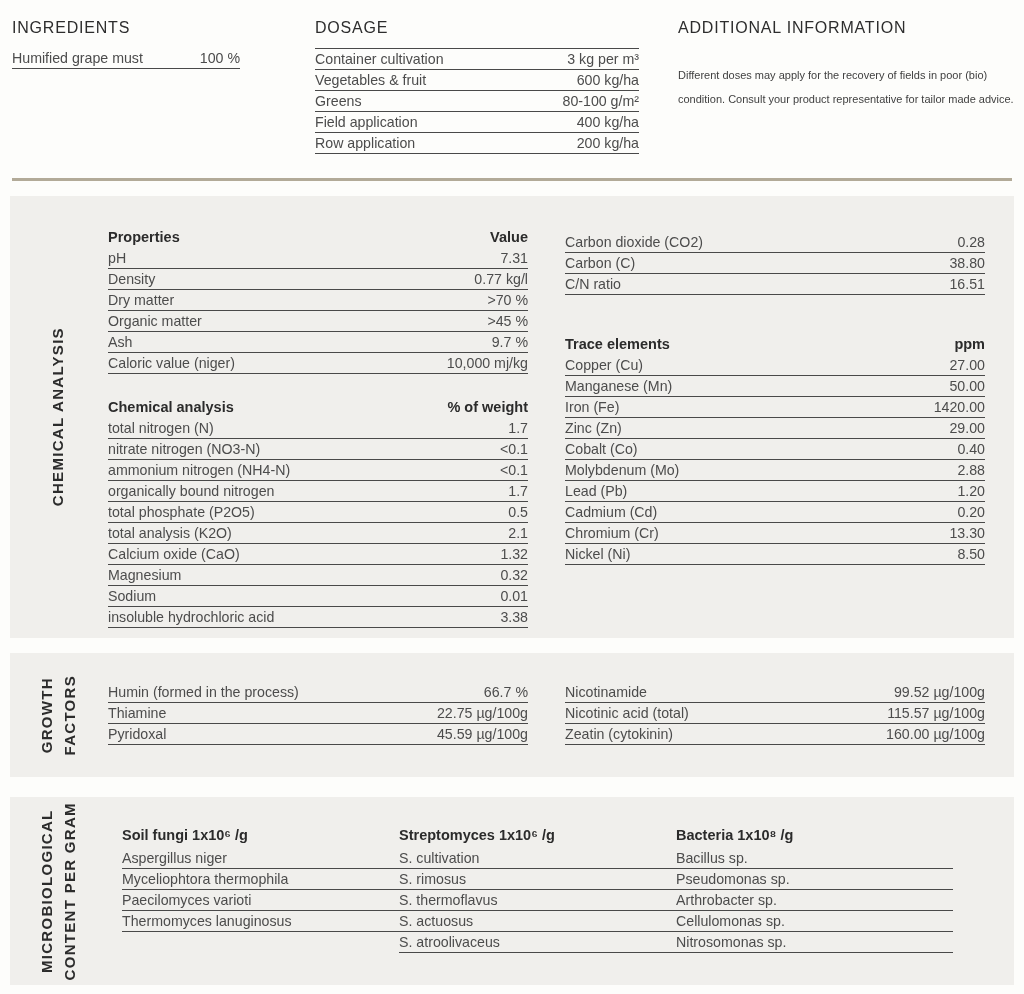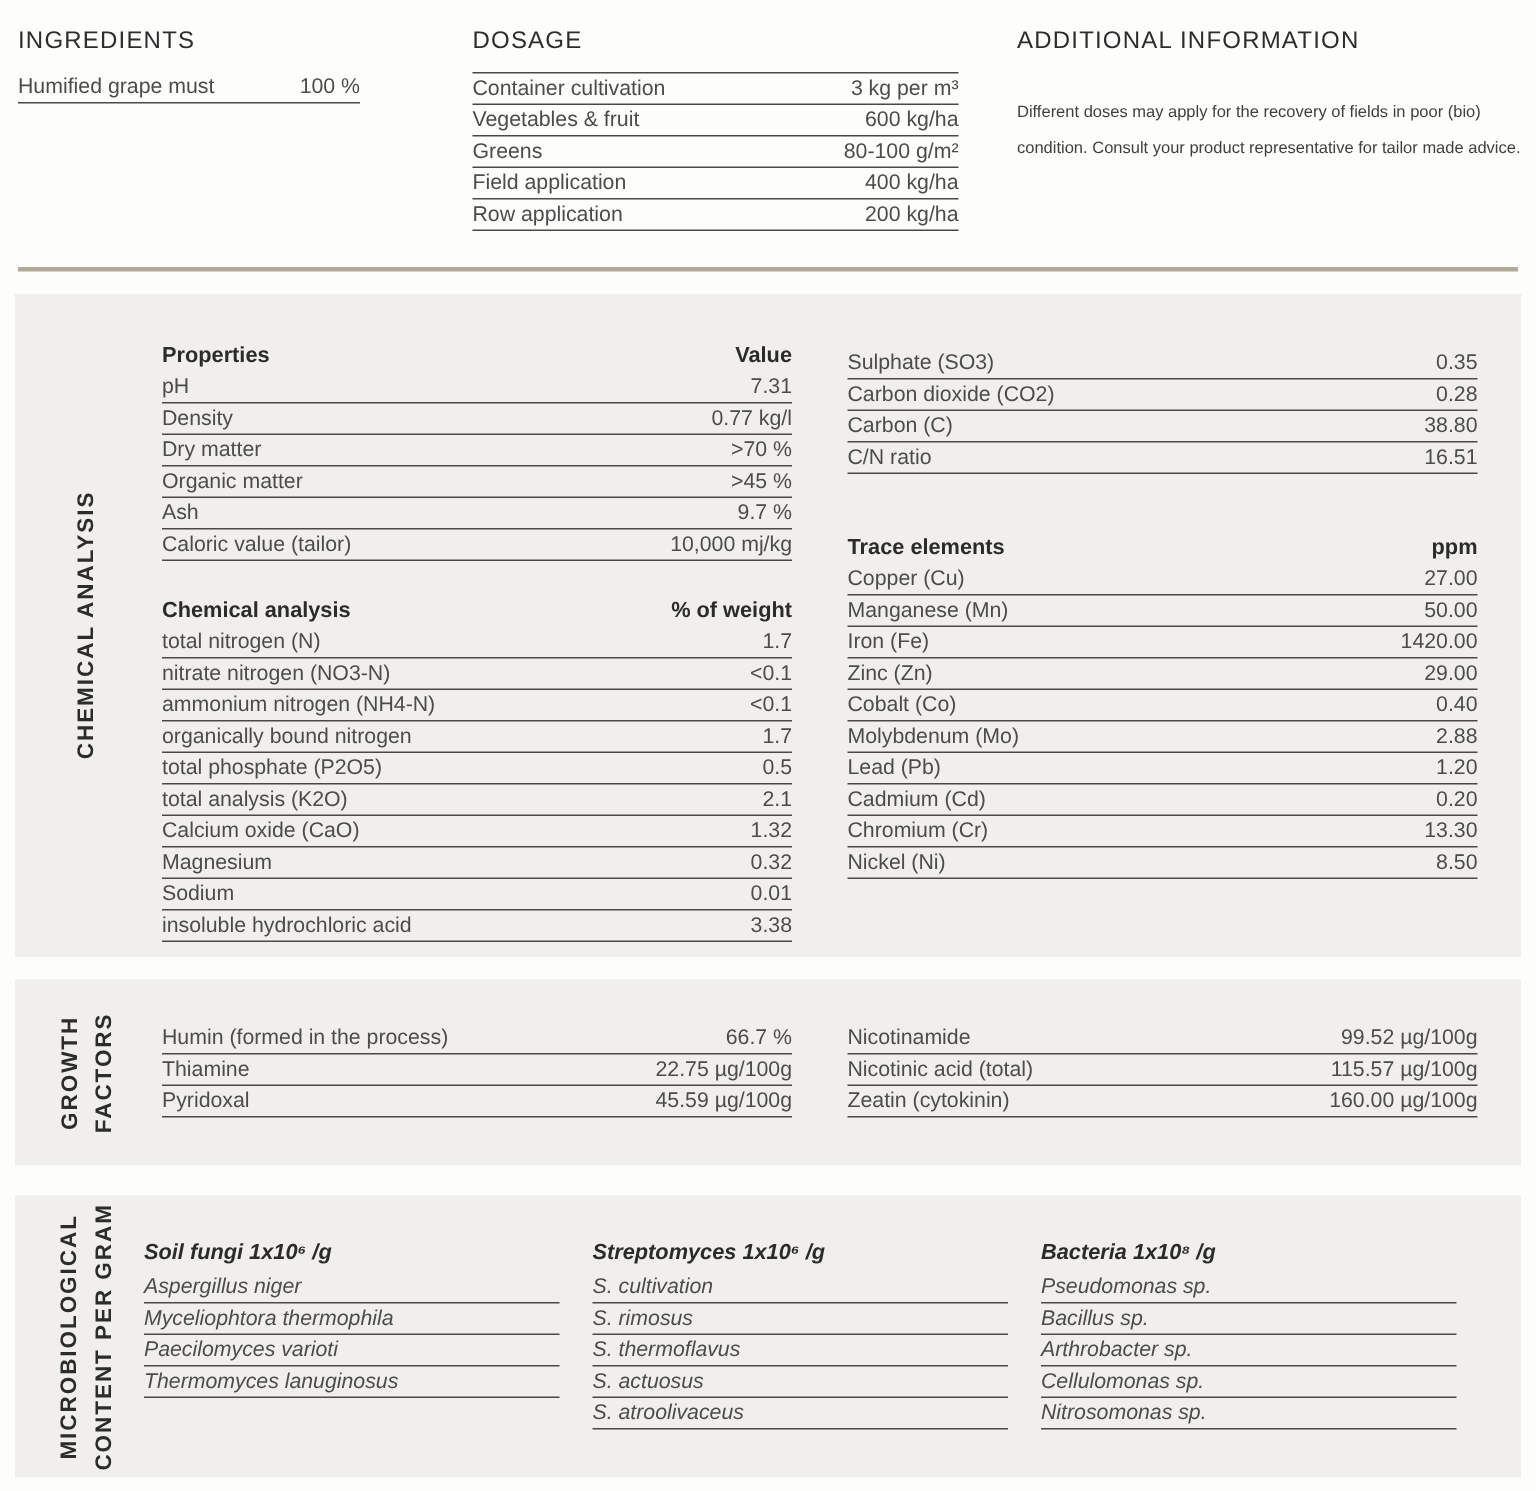--- a/index.html
+++ b/index.html
@@ -50,22 +50,22 @@
     font-weight:bold;font-size:15px;letter-spacing:1.3px;color:#2c2c2c;
     line-height:1.55;
   }
   .chem-col-left{position:absolute;left:98px;top:30px;width:420px;}
   .chem-col-right{position:absolute;left:555px;top:36px;width:420px;}
   .block-gap{margin-top:22px;}
   .trace-gap{margin-top:38px;}
   .growth-col-left{position:absolute;left:98px;top:29px;width:420px;}
   .growth-col-right{position:absolute;left:555px;top:29px;width:420px;}
   #micro-grid{
-    position:absolute;left:86px;top:29px;
-    display:grid;grid-template-columns:277px 277px 277px;column-gap:22px;font-style:italic;
+    position:absolute;left:112px;top:29px;
+    display:grid;grid-template-columns:277px 277px 277px;
   }
   .micro-header{
     font-size:14.5px;font-weight:bold;color:#2b2b2b;line-height:18px;margin-bottom:4px;
   }
   .micro-row{
     border-bottom:1.5px solid #494949;
     font-size:14.2px;line-height:15px;padding:2.5px 0;color:#4c4c4c;
   }
 </style>
 </head>
@@ -136,21 +136,21 @@
     </div>
     <div class="trow">
       <span class="lbl">Organic matter</span>
       <span class="val">&gt;45 %</span>
     </div>
     <div class="trow">
       <span class="lbl">Ash</span>
       <span class="val">9.7 %</span>
     </div>
     <div class="trow">
-      <span class="lbl">Caloric value (tailor)</span>
+      <span class="lbl">Caloric value (niger)</span>
       <span class="val">10,000 mj/kg</span>
     </div>
 
     <div class="thead block-gap">
       <span>Chemical analysis</span>
       <span>% of weight</span>
     </div>
     <div class="trow">
       <span class="lbl">total nitrogen (N)</span>
       <span class="val">1.7</span>
@@ -187,24 +187,20 @@
       <span class="lbl">Sodium</span>
       <span class="val">0.01</span>
     </div>
     <div class="trow">
       <span class="lbl">insoluble hydrochloric acid</span>
       <span class="val">3.38</span>
     </div>
   </div>
 
   <div class="chem-col-right">
-    <div class="trow">
-      <span class="lbl">Sulphate (SO3)</span>
-      <span class="val">0.35</span>
-    </div>
     <div class="trow">
       <span class="lbl">Carbon dioxide (CO2)</span>
       <span class="val">0.28</span>
     </div>
     <div class="trow">
       <span class="lbl">Carbon (C)</span>
       <span class="val">38.80</span>
     </div>
     <div class="trow">
       <span class="lbl">C/N ratio</span>
@@ -313,20 +309,20 @@
     <div>
       <div class="micro-header">Streptomyces 1x10⁶ /g</div>
       <div class="micro-row">S. cultivation</div>
       <div class="micro-row">S. rimosus</div>
       <div class="micro-row">S. thermoflavus</div>
       <div class="micro-row">S. actuosus</div>
       <div class="micro-row">S. atroolivaceus</div>
     </div>
     <div>
       <div class="micro-header">Bacteria 1x10⁸ /g</div>
+      <div class="micro-row">Bacillus sp.</div>
       <div class="micro-row">Pseudomonas sp.</div>
-      <div class="micro-row">Bacillus sp.</div>
       <div class="micro-row">Arthrobacter sp.</div>
       <div class="micro-row">Cellulomonas sp.</div>
       <div class="micro-row">Nitrosomonas sp.</div>
     </div>
   </div>
 </section>
 
 </body></html>

